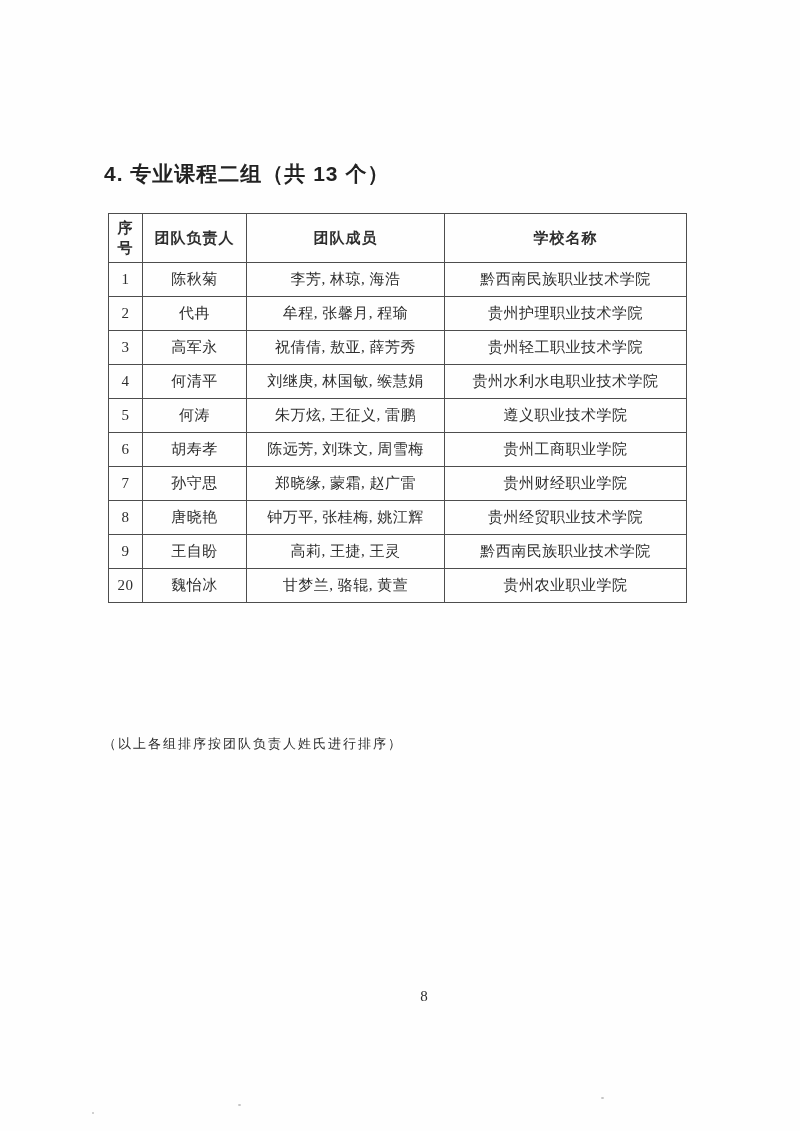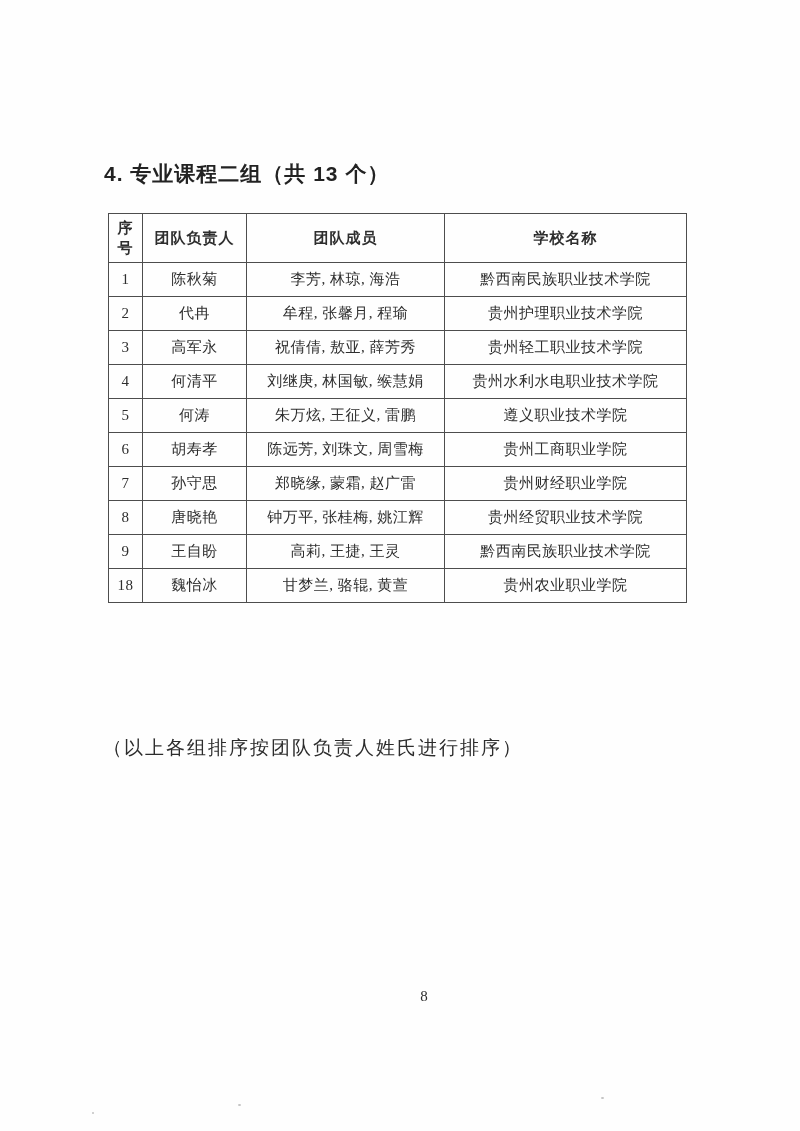--- a/index.html
+++ b/index.html
@@ -59,21 +59,21 @@
   }
   table.roster tbody td {
     height: 33px;
     font-weight: normal;
     letter-spacing: 0.5px;
   }
   .footnote {
     position: absolute;
     left: 103px;
     top: 735px;
-    font-size: 19px;
+    font-size: 13px;
     letter-spacing: 2px;
     color: #2c2c2c;
   }
   .page-number {
     position: absolute;
     left: 0;
     top: 988px;
     width: 100%;
     text-align: center;
     font-size: 15px;
@@ -170,21 +170,21 @@
 
     <tr>
       <td>9</td>
       <td>王自盼</td>
       <td>高莉, 王捷, 王灵</td>
       <td>黔西南民族职业技术学院</td>
     </tr>
 
 
     <tr>
-      <td>18</td>
+      <td>20</td>
       <td>魏怡冰</td>
       <td>甘梦兰, 骆辊, 黄萱</td>
       <td>贵州农业职业学院</td>
     </tr>
 
 
   </tbody>
   </table>
 
   <div class="footnote">（以上各组排序按团队负责人姓氏进行排序）</div>

